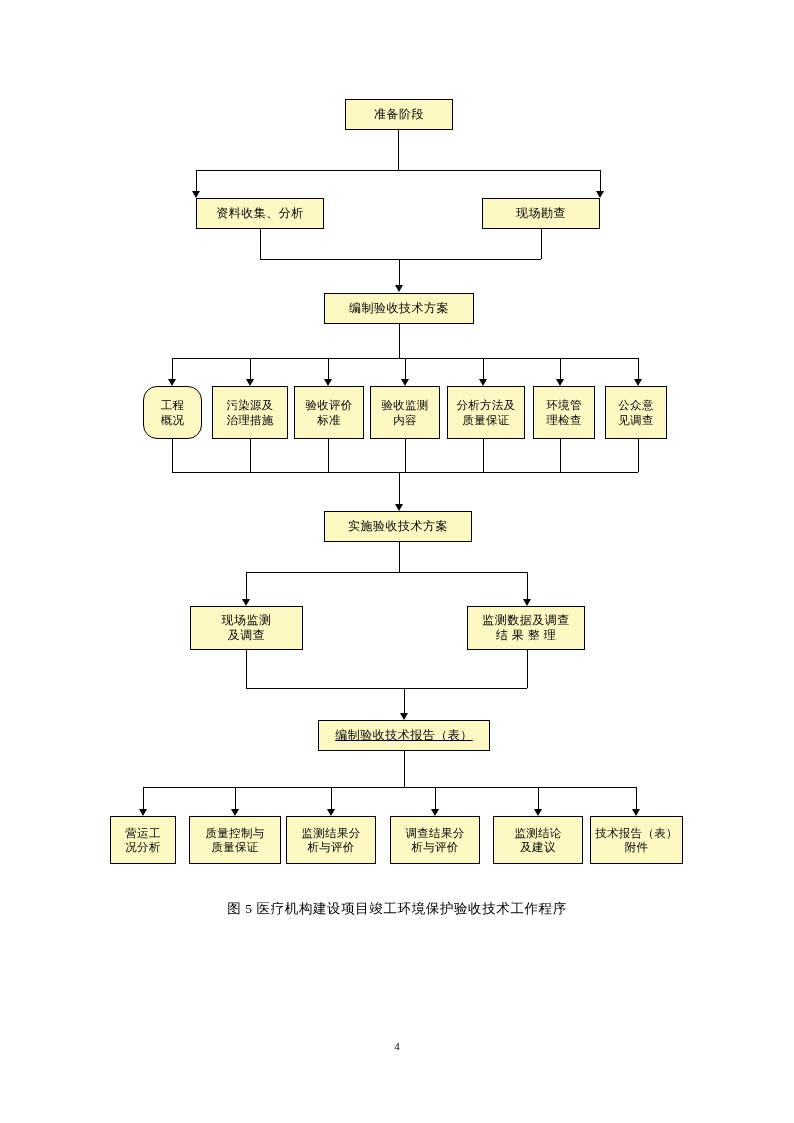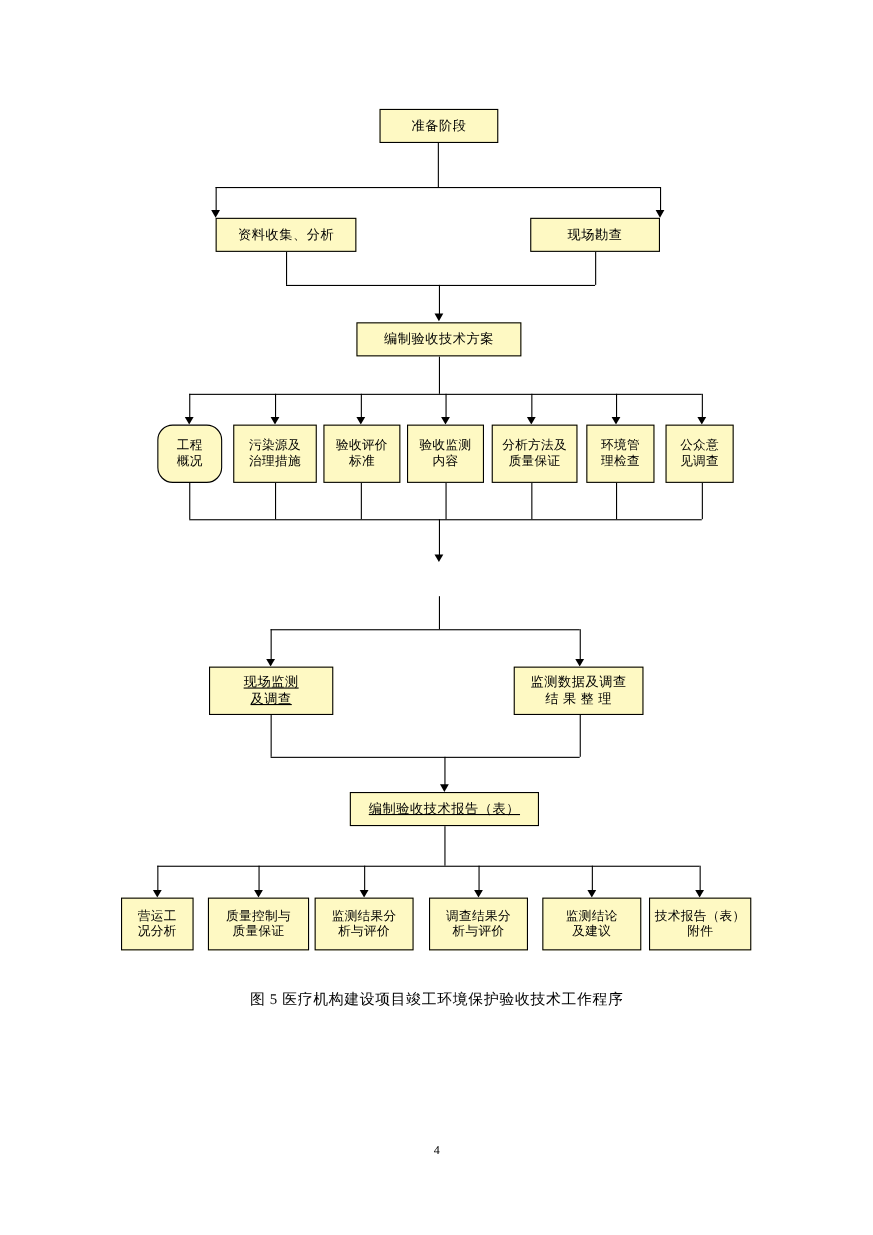--- a/index.html
+++ b/index.html
@@ -139,29 +139,30 @@
   <div class="line vline" style="left:250px; top:439px; height:33px;"></div>
   <div class="line vline" style="left:328px; top:439px; height:33px;"></div>
   <div class="line vline" style="left:405px; top:439px; height:33px;"></div>
   <div class="line vline" style="left:483px; top:439px; height:33px;"></div>
   <div class="line vline" style="left:560px; top:439px; height:33px;"></div>
   <div class="line vline" style="left:638px; top:439px; height:33px;"></div>
   <div class="line hline" style="left:172px; top:472px; width:466px;"></div>
   <div class="line vline" style="left:399px; top:472px; height:33px;"></div>
   <div class="arrow" style="left:395px; top:504px;"></div>
 
+  <div class="node" style="left:324px; top:511px; width:148px; height:31px;">实施验收技术方案</div>
 
   <div class="line vline" style="left:399px; top:542px; height:30px;"></div>
   <div class="line hline" style="left:246px; top:572px; width:281px;"></div>
   <div class="line vline" style="left:246px; top:572px; height:28px;"></div>
   <div class="line vline" style="left:527px; top:572px; height:28px;"></div>
   <div class="arrow" style="left:242px; top:599px;"></div>
   <div class="arrow" style="left:523px; top:599px;"></div>
 
-  <div class="node" style="left:190px; top:606px; width:113px; height:44px;text-decoration:underline;">现场监测
+  <div class="node" style="left:190px; top:606px; width:113px; height:44px;">现场监测
 及调查</div>
   <div class="node" style="left:467px; top:606px; width:118px; height:44px;">监测数据及调查
 结 果 整 理</div>
 
   <div class="line vline" style="left:246px; top:650px; height:38px;"></div>
   <div class="line vline" style="left:527px; top:650px; height:38px;"></div>
   <div class="line hline" style="left:246px; top:688px; width:281px;"></div>
   <div class="line vline" style="left:404px; top:688px; height:26px;"></div>
   <div class="arrow" style="left:400px; top:713px;"></div>
 

